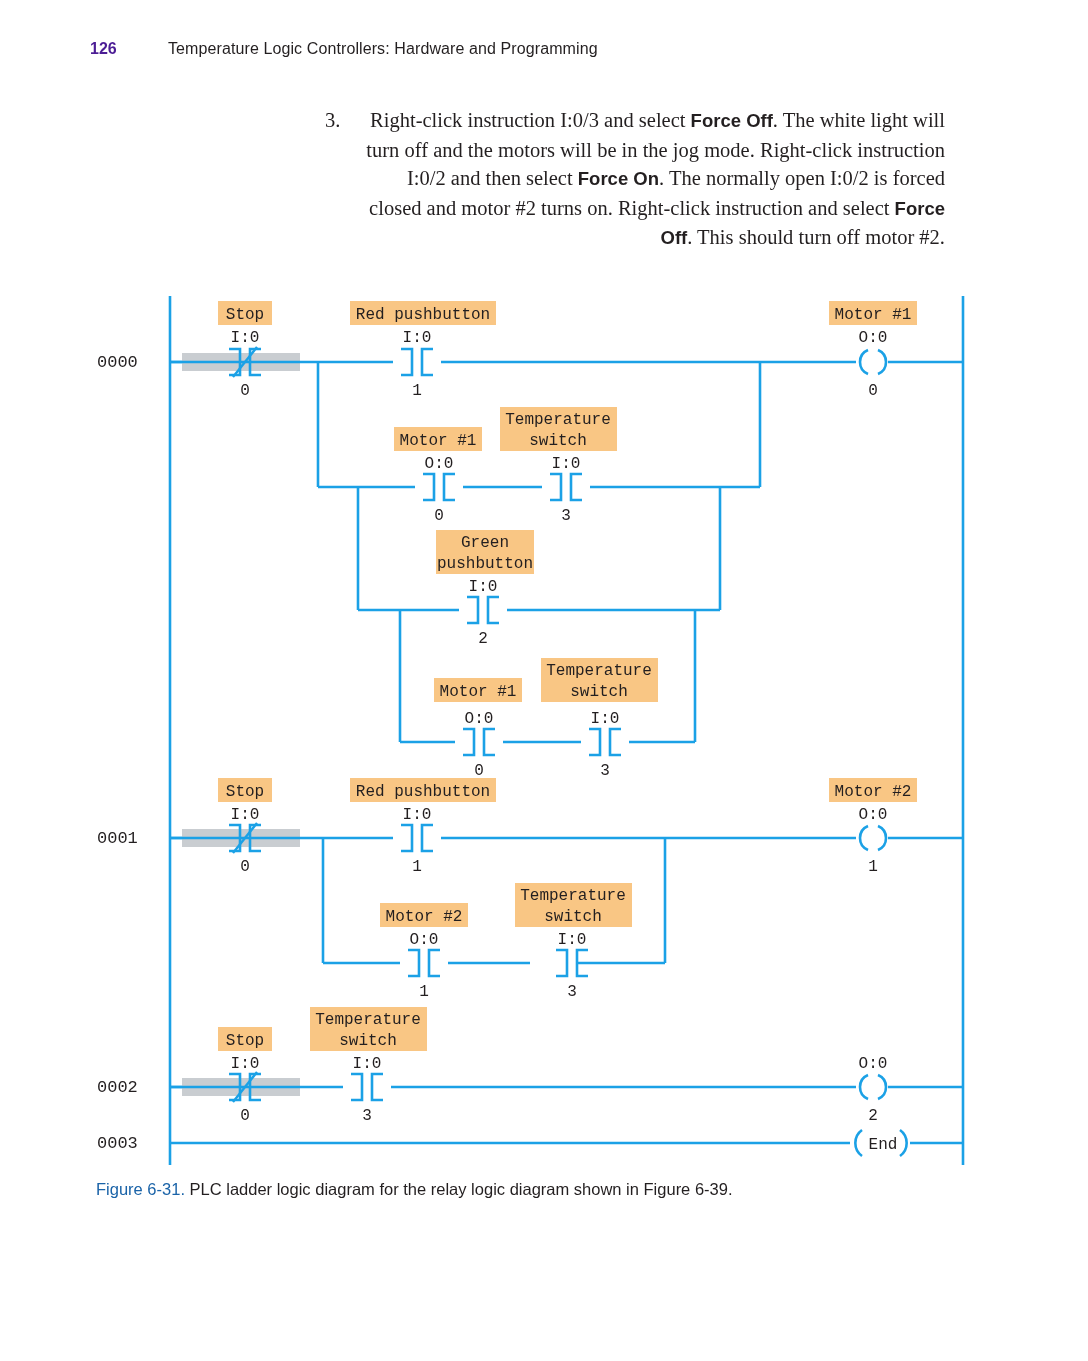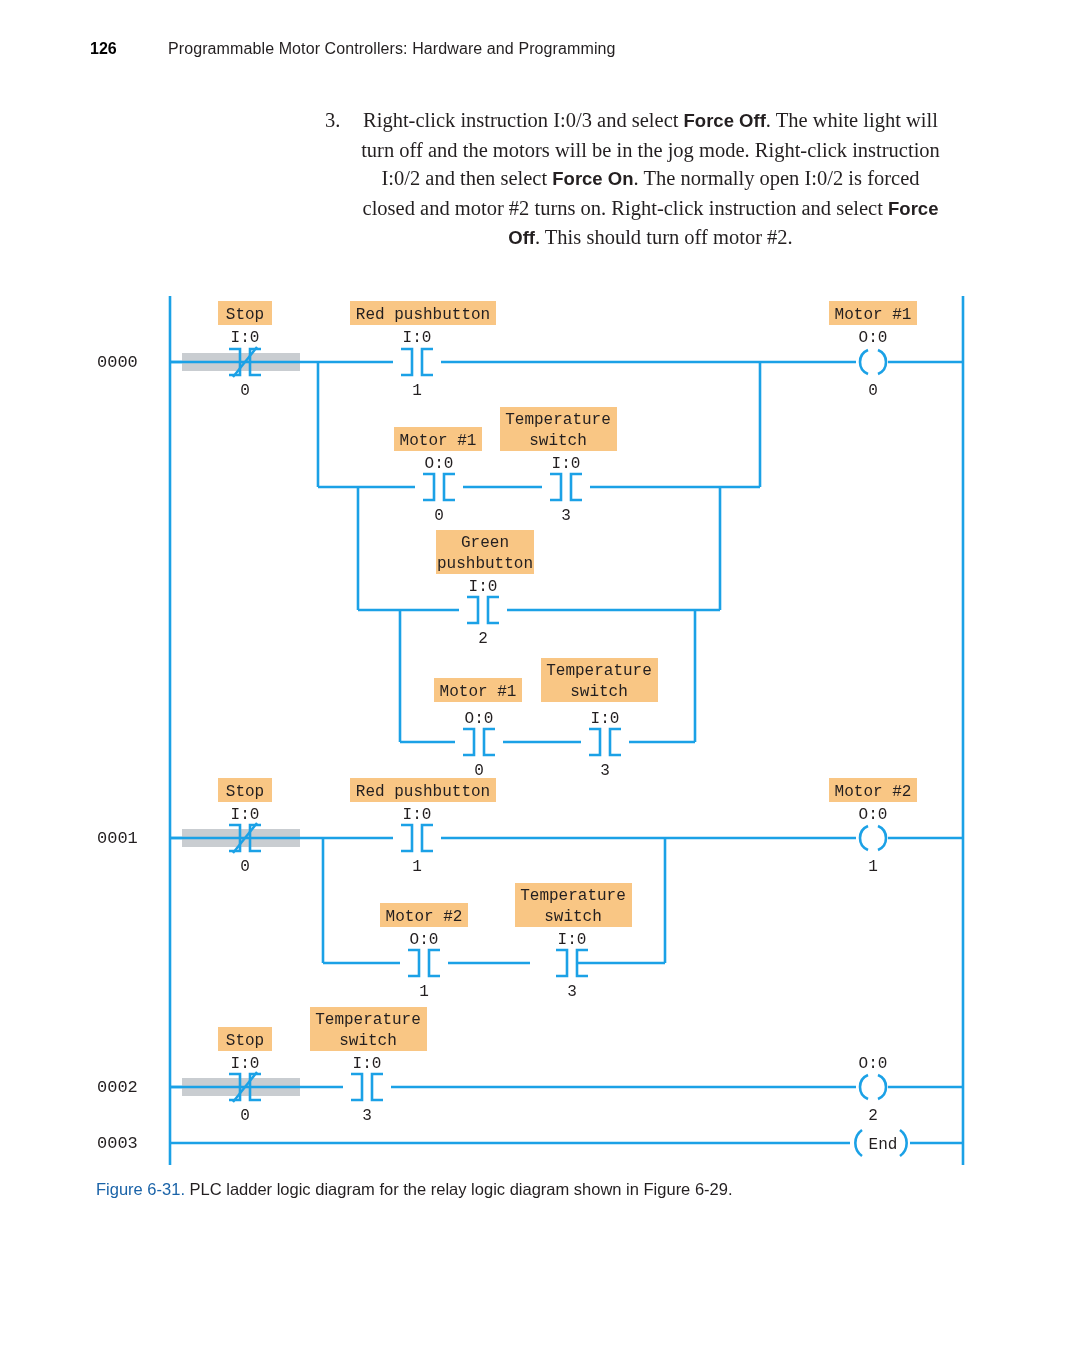--- a/index.html
+++ b/index.html
@@ -4,46 +4,46 @@
 <style>
   html,body{margin:0;padding:0;}
   body{
     width:1088px;height:1361px;background:#ffffff;
     font-family:"Liberation Sans", sans-serif;
     color:#1a1a1a;position:relative;overflow:hidden;
   }
 
   
   .runhead{position:absolute;left:0;top:40px;width:1088px;height:24px;}
-  .runhead .pageno{position:absolute;left:90px;top:0;font-size:16px;font-weight:bold;color:#000000;}
+  .runhead .pageno{position:absolute;left:90px;top:0;font-size:16px;font-weight:bold;color:#4c1d95;}
   .runhead .title{position:absolute;left:168px;top:0;font-size:16px;color:#231f20;letter-spacing:.1px;}
 
   
   .instr{position:absolute;left:325px;top:106px;width:620px;
          font-family:"Liberation Serif", serif;font-size:20.5px;line-height:28.5px;color:#231f20;}
   .instr .num{position:absolute;left:0;top:0;width:26px;text-align:left;}
-  .instr .body{margin-left:31px;display:block;text-align:center;}
+  .instr .body{margin-left:31px;display:block;text-align:right;}
   .instr b{font-family:"Liberation Sans", sans-serif;font-weight:bold;font-size:18.5px;}
 
   
   #ladder{position:absolute;left:0;top:0;width:1088px;height:1361px;}
 
   
   .caption{position:absolute;left:96px;top:1178px;width:900px;
            font-size:16.5px;color:#231f20;line-height:22px;}
   .caption .figno{font-weight:normal;color:#1a63a8;}
 
   .lbl{font-family:"Liberation Mono", monospace;}
 </style>
 </head>
 <body>
 
 <div class="runhead">
   <span class="pageno">126</span>
-  <span class="title">Programmable Motor Controllers: Hardware and Programming</span>
+  <span class="title">Temperature Logic Controllers: Hardware and Programming</span>
 </div>
 
 <div class="instr">
   <span class="num">3.</span>
   <span class="body"><span>Right-click instruction I:0/3 and select </span><b>Force Off</b><span>. The white light will turn off and the motors will be in the jog mode. Right-click instruction I:0/2 and then select </span><b>Force On</b><span>. The normally open I:0/2 is forced closed and motor #2 turns on. Right-click instruction and select </span><b>Force Off</b><span>. This should turn off motor #2.</span></span>
 </div>
 
 <svg id="ladder" viewBox="0 0 1088 1361">
 
   <defs>
@@ -267,14 +267,14 @@
     <g>
       <path d="M 862 1130 A 16 16 0 0 0 862 1156" fill="none" stroke="#1ba1e6" stroke-width="2.6"></path>
       <path d="M 900 1130 A 16 16 0 0 1 900 1156" fill="none" stroke="#1ba1e6" stroke-width="2.6"></path>
       <text class="lbl" x="883" y="1149" font-size="16" text-anchor="middle" fill="#231f20">End</text>
     </g>
   </g>
 
 </svg>
 
 <div class="caption">
-  <span class="figno">Figure 6-31.</span><span> PLC ladder logic diagram for the relay logic diagram shown in Figure 6-29.</span>
+  <span class="figno">Figure 6-31.</span><span> PLC ladder logic diagram for the relay logic diagram shown in Figure 6-39.</span>
 </div>
 
 </body></html>

